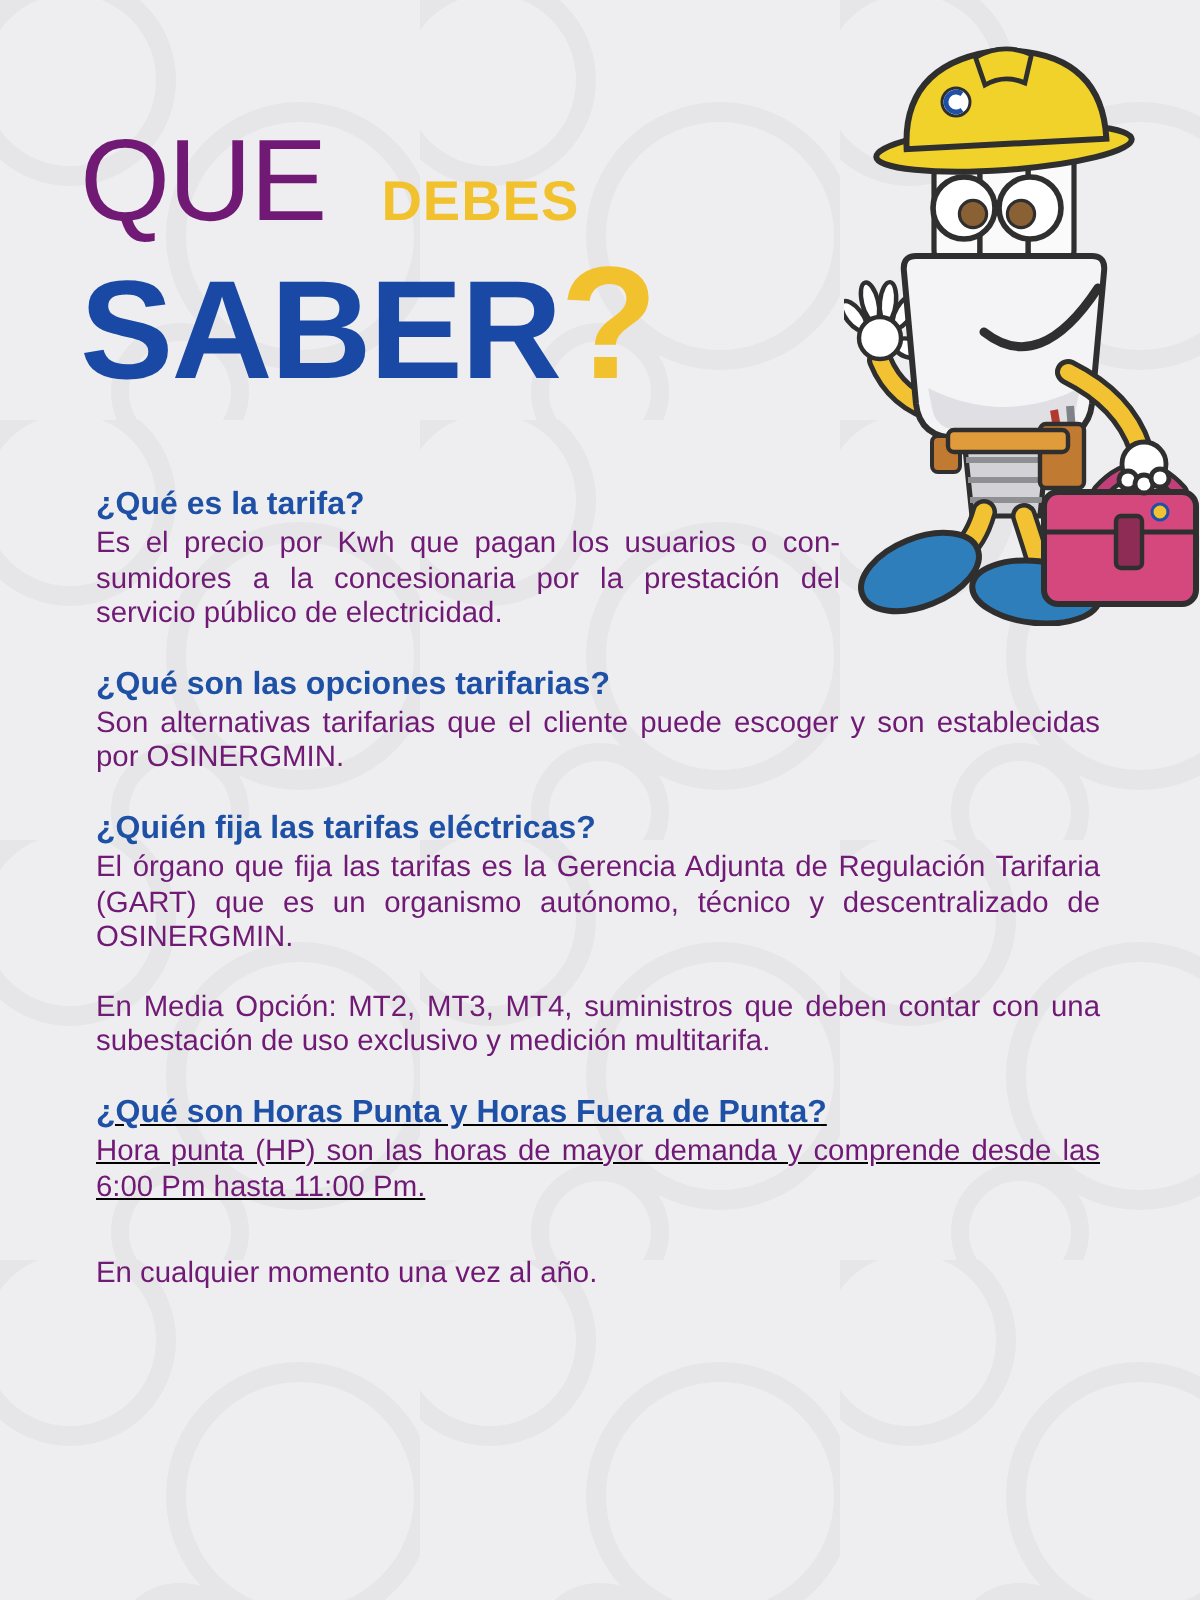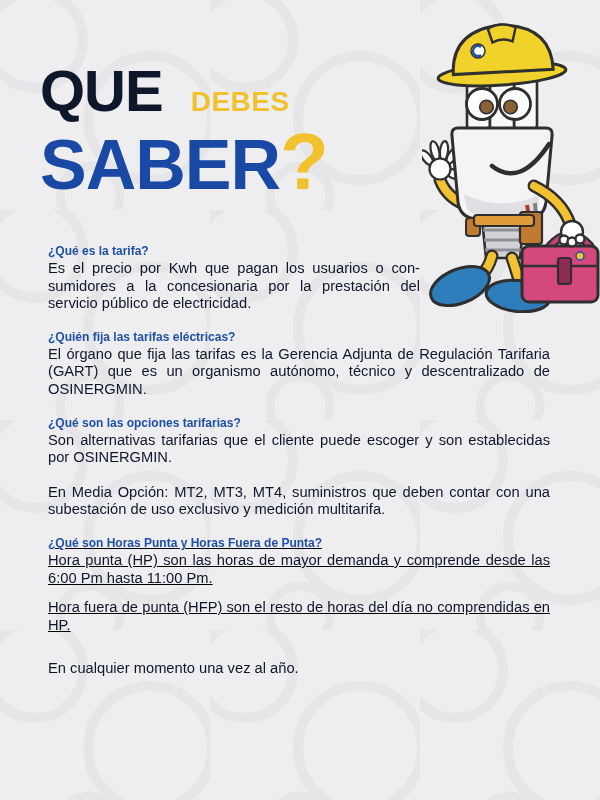--- a/index.html
+++ b/index.html
@@ -6,35 +6,35 @@
   .page{
     position:relative;width:600px;height:800px;overflow:hidden;
     background:#EEEEF0;
     font-family:"Liberation Sans",sans-serif;
   }
   .bg-pattern{position:absolute;left:0;top:0;width:600px;height:800px;}
 
   
   .title-block{position:absolute;left:40px;top:62px;}
   .title-row1{display:flex;align-items:baseline;line-height:1;}
-  .title-main1{font-size:58px;font-weight:bold;color:#0f172a;letter-spacing:-1px;}
+  .title-main1{font-size:58px;font-weight:normal;color:#701a75;letter-spacing:-1px;}
   .title-accent1{font-size:28px;font-weight:bold;color:#F2C12E;margin-left:28px;letter-spacing:0.5px;}
   .title-row2{line-height:1;margin-top:2px;}
   .title-main2{font-size:70px;font-weight:bold;color:#1A49A5;letter-spacing:-1px;}
   .title-accent2{font-size:80px;font-weight:bold;color:#F2C12E;}
 
   
   .mascot{position:absolute;left:422px;top:8px;width:180px;height:305px;}
 
   
   .content{position:absolute;left:48px;top:244px;width:502px;}
   .section{margin-bottom:17px;}
   .section.gap-lg{margin-bottom:26px;text-decoration:underline;}
-  .question{font-size:12px;font-weight:bold;color:#1E50A6;margin:0 0 2px 0;}
-  .answer{font-size:14.7px;line-height:17.6px;color:#0f172a;margin:0 0 10px 0;text-align:justify;}
+  .question{font-size:16px;font-weight:bold;color:#1E50A6;margin:0 0 2px 0;}
+  .answer{font-size:14.7px;line-height:17.6px;color:#701a75;margin:0 0 10px 0;text-align:justify;}
   .answer:last-child{margin-bottom:0;}
   .answer.narrow{max-width:372px;}
 </style>
 </head>
 <body>
 
 <div class="page">
 
   <svg class="bg-pattern" width="600" height="800" xmlns="http://www.w3.org/2000/svg">
     <defs>
@@ -147,37 +147,36 @@
   </svg>
 
   <div class="content">
 
     <div class="section">
       <h3 class="question">¿Qué es la tarifa?</h3>
       <p class="answer narrow">Es el precio por Kwh que pagan los usuarios o con- sumidores a la concesionaria por la prestación del servicio público de electricidad.</p>
     </div>
 
     <div class="section">
-      <h3 class="question">¿Quién fija las tarifas eléctricas?</h3>
-      <p class="answer">El órgano que fija las tarifas es la Gerencia Adjunta de Regulación Tarifaria (GART) que es un organismo autónomo, técnico y descentralizado de OSINERGMIN.</p>
+      <h3 class="question">¿Qué son las opciones tarifarias?</h3>
+      <p class="answer">Son alternativas tarifarias que el cliente puede escoger y son establecidas por OSINERGMIN.</p>
     </div>
 
     <div class="section">
-      <h3 class="question">¿Qué son las opciones tarifarias?</h3>
-      <p class="answer">Son alternativas tarifarias que el cliente puede escoger y son establecidas por OSINERGMIN.</p>
+      <h3 class="question">¿Quién fija las tarifas eléctricas?</h3>
+      <p class="answer">El órgano que fija las tarifas es la Gerencia Adjunta de Regulación Tarifaria (GART) que es un organismo autónomo, técnico y descentralizado de OSINERGMIN.</p>
     </div>
 
     <div class="section">
       <p class="answer">En Media Opción: MT2, MT3, MT4, suministros que deben contar con una subestación de uso exclusivo y medición multitarifa.</p>
     </div>
 
     <div class="section gap-lg">
       <h3 class="question">¿Qué son Horas Punta y Horas Fuera de Punta?</h3>
       <p class="answer" style="margin-bottom:12px;">Hora punta (HP) son las horas de mayor demanda y comprende desde las 6:00 Pm hasta 11:00 Pm.</p>
-      <p class="answer">Hora fuera de punta (HFP) son el resto de horas del día no comprendidas en HP.</p>
     </div>
 
     <div class="section">
       <p class="answer">En cualquier momento una vez al año.</p>
     </div>
 
   </div>
 </div>
 
 </body></html>

